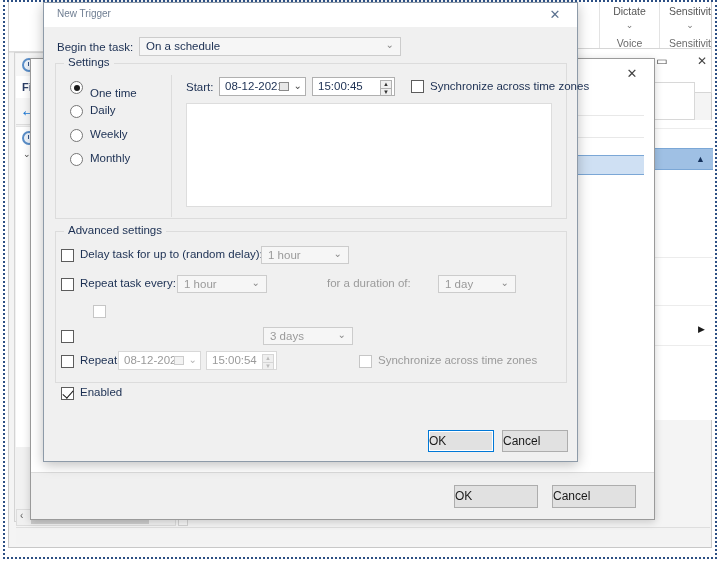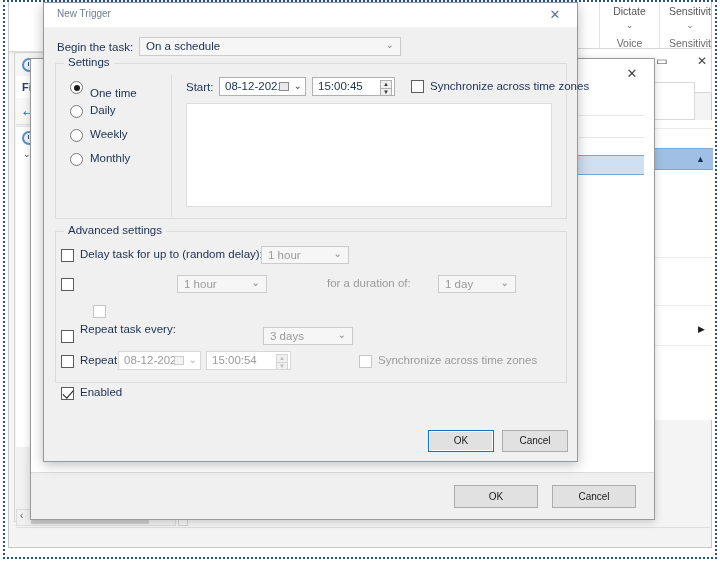--- a/index.html
+++ b/index.html
@@ -204,23 +204,22 @@
   .tabstrip {
     position: absolute; left: 66px; bottom: 66px; width: 290px; height: 5px;
   }
   .tabstrip .tab { position: absolute; top: 0; height: 4px; background: #bdbdbd; }
   .tabstrip .tab.active { background: #1b7ad1; height: 4px; }
 
   
   .btn {
     background: #e1e1e1;
     border: 1px solid #adadad;
-    font-size: 10px;
+    font-size: 12px;
     color: #1b1b1b;
-    text-align: center;
     box-sizing: border-box;
     font-family: "Liberation Sans", sans-serif;
   }
   .btn.focus { border: 1px solid #0078d7; box-shadow: inset 0 0 0 1px #ffffff; }
 
   
   .dlg {
     position: absolute; left: 43px; top: 2px; width: 535px; height: 460px;
     background: #f0f0f0;
     border: 1px solid #8d9aa8;
@@ -499,21 +498,21 @@
       </div>
 
       <div class="cbox" style="left:17px;top:222px;"></div>
       <span class="lbl" style="left:36px;top:221px;">Delay task for up to (random delay):</span>
       <div class="combo" style="left:217px;top:219px;width:88px;height:18px;">
         <span class="v dim">1 hour</span>
         <span class="a">⌄</span>
       </div>
 
       <div class="cbox" style="left:17px;top:251px;"></div>
-      <span class="lbl" style="left:36px;top:250px;margin-top:46px;">Repeat task every:</span>
+      <span class="lbl" style="left:36px;top:250px;">Repeat task every:</span>
       <div class="combo" style="left:133px;top:248px;width:90px;height:18px;">
         <span class="v dim">1 hour</span>
         <span class="a">⌄</span>
       </div>
       <span class="lbl dim" style="left:283px;top:250px;">for a duration of:</span>
       <div class="combo" style="left:394px;top:248px;width:78px;height:18px;">
         <span class="v dim">1 day</span>
         <span class="a">⌄</span>
       </div>
 
@@ -525,21 +524,21 @@
         <span class="a">⌄</span>
       </div>
 
       <div class="cbox" style="left:17px;top:328px;"></div>
       <span class="lbl" style="left:36px;top:327px;">Repeat:</span>
       <div class="fieldbox dimbox" style="left:74px;top:324px;width:83px;height:19px;">
         <span class="v">08-12-2022</span>
         <span class="dtmini dim"></span>
         <span class="dtbtn" style="color:#b3b3b3;">⌄</span>
       </div>
-      <div class="fieldbox dimbox" style="left:162px;top:324px;width:85px;height:19px;">
+      <div class="fieldbox dimbox" style="left:162px;top:324px;width:71px;height:19px;">
         <span class="v">15:00:54</span>
         <span class="spin dim">
           <div>▲</div>
           <div>▼</div>
         </span>
       </div>
       <div class="cbox dim" style="left:315px;top:328px;"></div>
       <span class="lbl dim" style="left:334px;top:327px;">Synchronize across time zones</span>
 
       <div class="cbox on" style="left:17px;top:360px;"></div>

